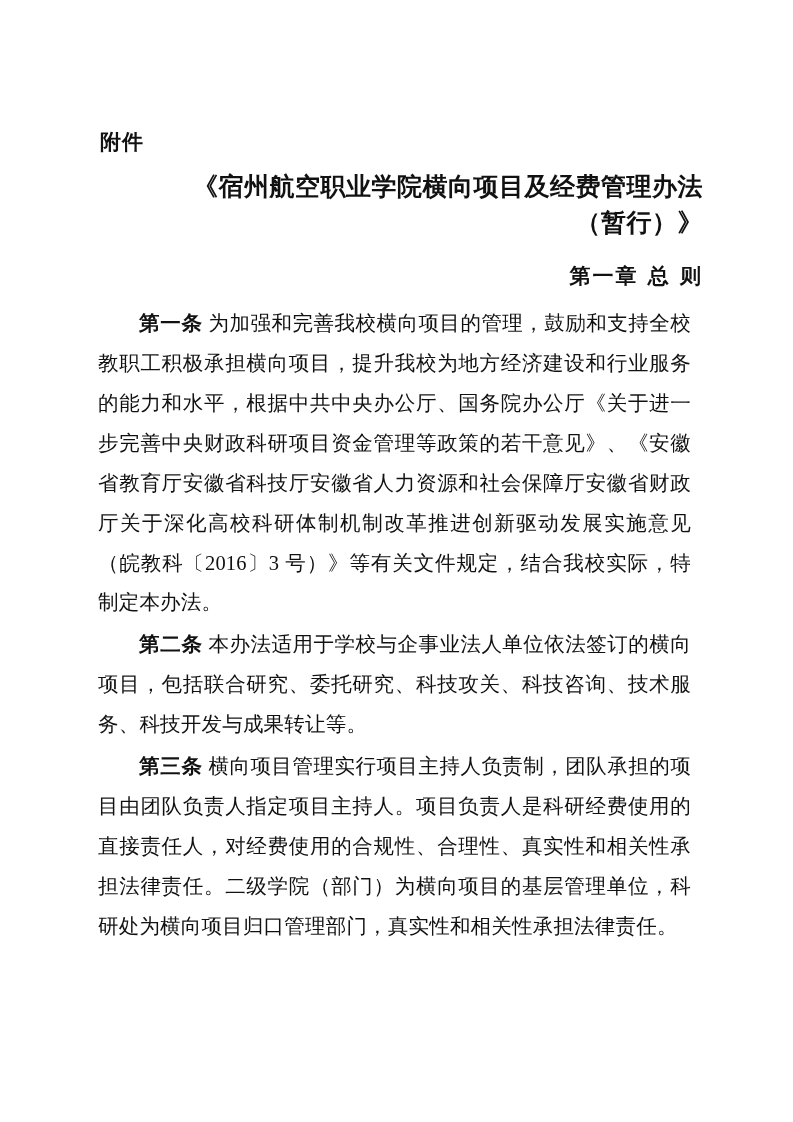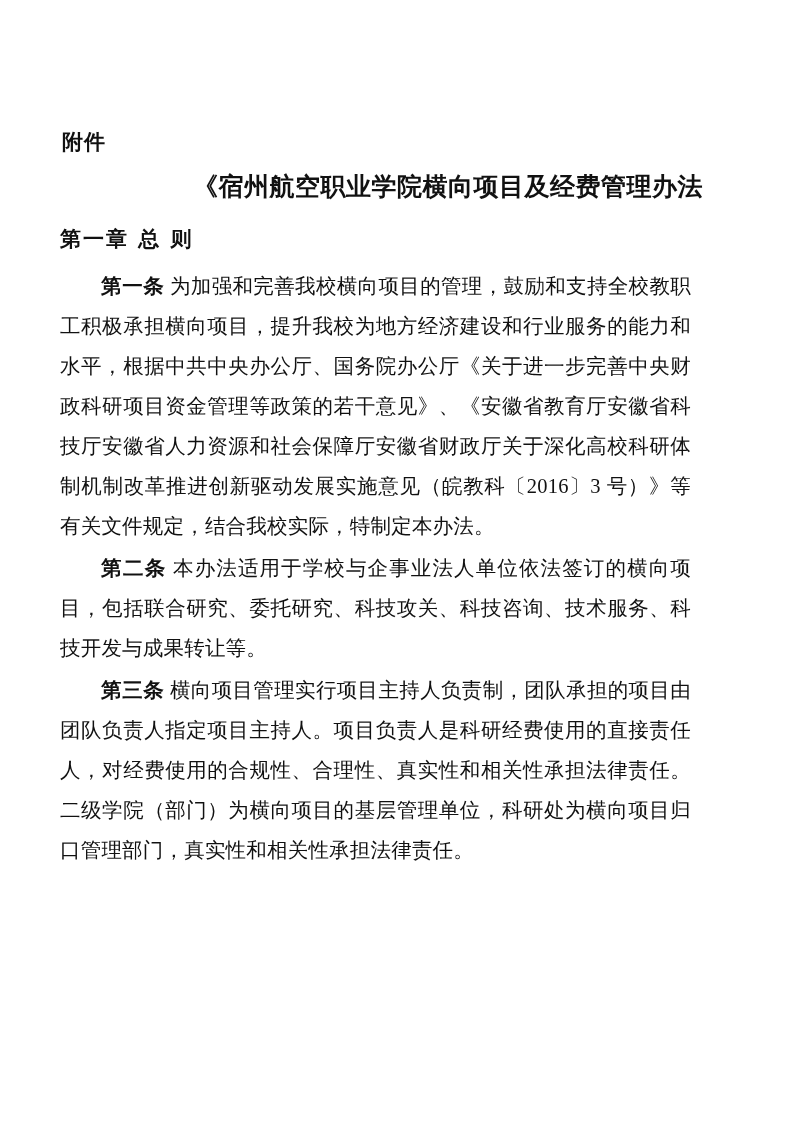--- a/index.html
+++ b/index.html
@@ -12,21 +12,21 @@
     background: #ffffff;
     font-family: "Liberation Serif", "DejaVu Serif", serif;
     color: #111111;
     overflow: hidden;
   }
   .page {
     position: relative;
     width: 793px;
     height: 1122px;
     box-sizing: border-box;
-    padding: 130px 90px 60px 60px;
+    padding: 130px 90px 60px 98px;
   }
   .attachment-label {
     font-family: "DejaVu Sans", "Liberation Sans", sans-serif;
     font-size: 21px;
     font-weight: bold;
     letter-spacing: 1px;
     line-height: 1.2;
     margin: 0 0 14px 2px;
   }
   .doc-title {
@@ -35,21 +35,21 @@
     font-weight: bold;
     font-size: 25px;
     line-height: 1.45;
     letter-spacing: 0.5px;
     margin: 0 0 4px 0;
   }
   .doc-title .line2 {
     display: block;
   }
   .chapter-heading {
-    text-align: left;
+    text-align: right;
     font-family: "DejaVu Sans", "Liberation Sans", sans-serif;
     font-weight: bold;
     font-size: 21px;
     letter-spacing: 2px;
     margin: 20px 0 14px 0;
   }
   .para {
     font-size: 20.5px;
     line-height: 1.95;
     text-align: justify;
@@ -66,20 +66,21 @@
 </style>
 </head>
 <body>
 
 <div class="page">
 
   <div class="attachment-label">附件</div>
 
   <h1 class="doc-title">
     <span class="line1">《宿州航空职业学院横向项目及经费管理办法</span>
+    <span class="line2">（暂行）》</span>
   </h1>
 
   <h2 class="chapter-heading">第一章  总  则</h2>
 
   <p class="para">
     <span class="art">第一条</span>
     <span>为加强和完善我校横向项目的管理，鼓励和支持全校教职工积极承担横向项目，提升我校为地方经济建设和行业服务的能力和水平，根据中共中央办公厅、国务院办公厅《关于进一步完善中央财政科研项目资金管理等政策的若干意见》、《安徽省教育厅安徽省科技厅安徽省人力资源和社会保障厅安徽省财政厅关于深化高校科研体制机制改革推进创新驱动发展实施意见（皖教科〔2016〕3 号）》等有关文件规定，结合我校实际，特制定本办法。</span>
   </p>
 
   <p class="para">

